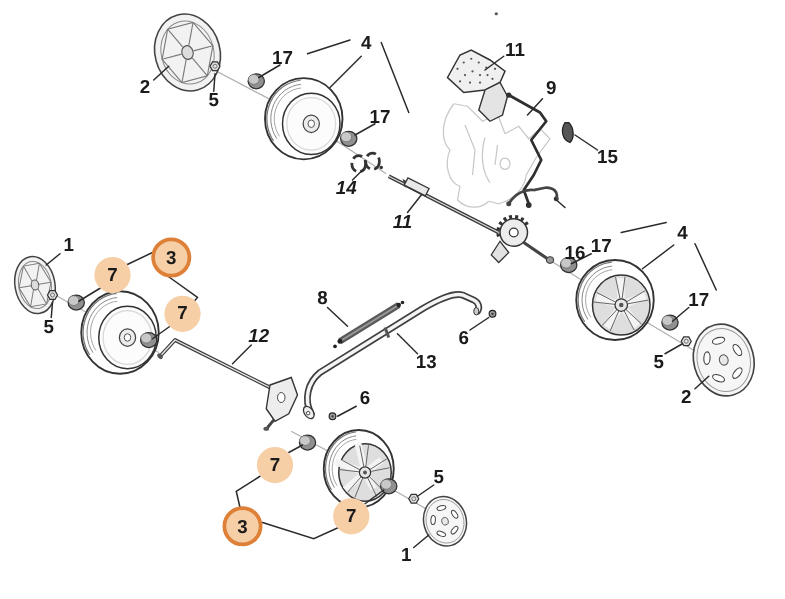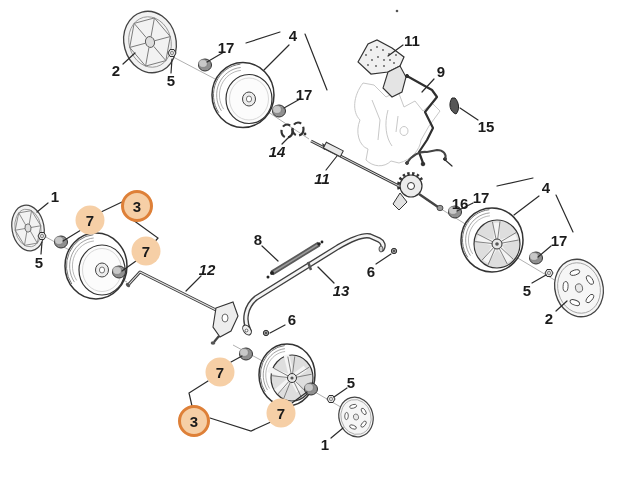--- a/index.html
+++ b/index.html
@@ -341,21 +341,21 @@
 <div class="co" style="left:559px;top:240px;">17</div>
 <div class="co" style="left:527px;top:290px;">5</div>
 <div class="co" style="left:549px;top:318px;">2</div>
 <div class="co" style="left:55px;top:196px;">1</div>
 <div class="co" style="left:39px;top:262px;">5</div>
 <div class="co co-fill" style="left:90px;top:220px;">7</div>
 <div class="co co-ring" style="left:137px;top:206px;">3</div>
 <div class="co co-fill" style="left:146px;top:251px;">7</div>
 <div class="co" style="left:207px;top:269px;font-style:italic;">12</div>
 <div class="co" style="left:258px;top:239px;">8</div>
-<div class="co" style="left:341px;top:290px;font-style:italic;">13</div>
+<div class="co" style="left:341px;top:290px;">13</div>
 <div class="co" style="left:371px;top:271px;">6</div>
 <div class="co" style="left:292px;top:319px;">6</div>
 <div class="co co-fill" style="left:220px;top:372px;">7</div>
 <div class="co co-ring" style="left:194px;top:421px;">3</div>
 <div class="co co-fill" style="left:281px;top:413px;">7</div>
 <div class="co" style="left:351px;top:382px;">5</div>
 <div class="co" style="left:325px;top:444px;">1</div>
 </div>
 
 </body></html>

